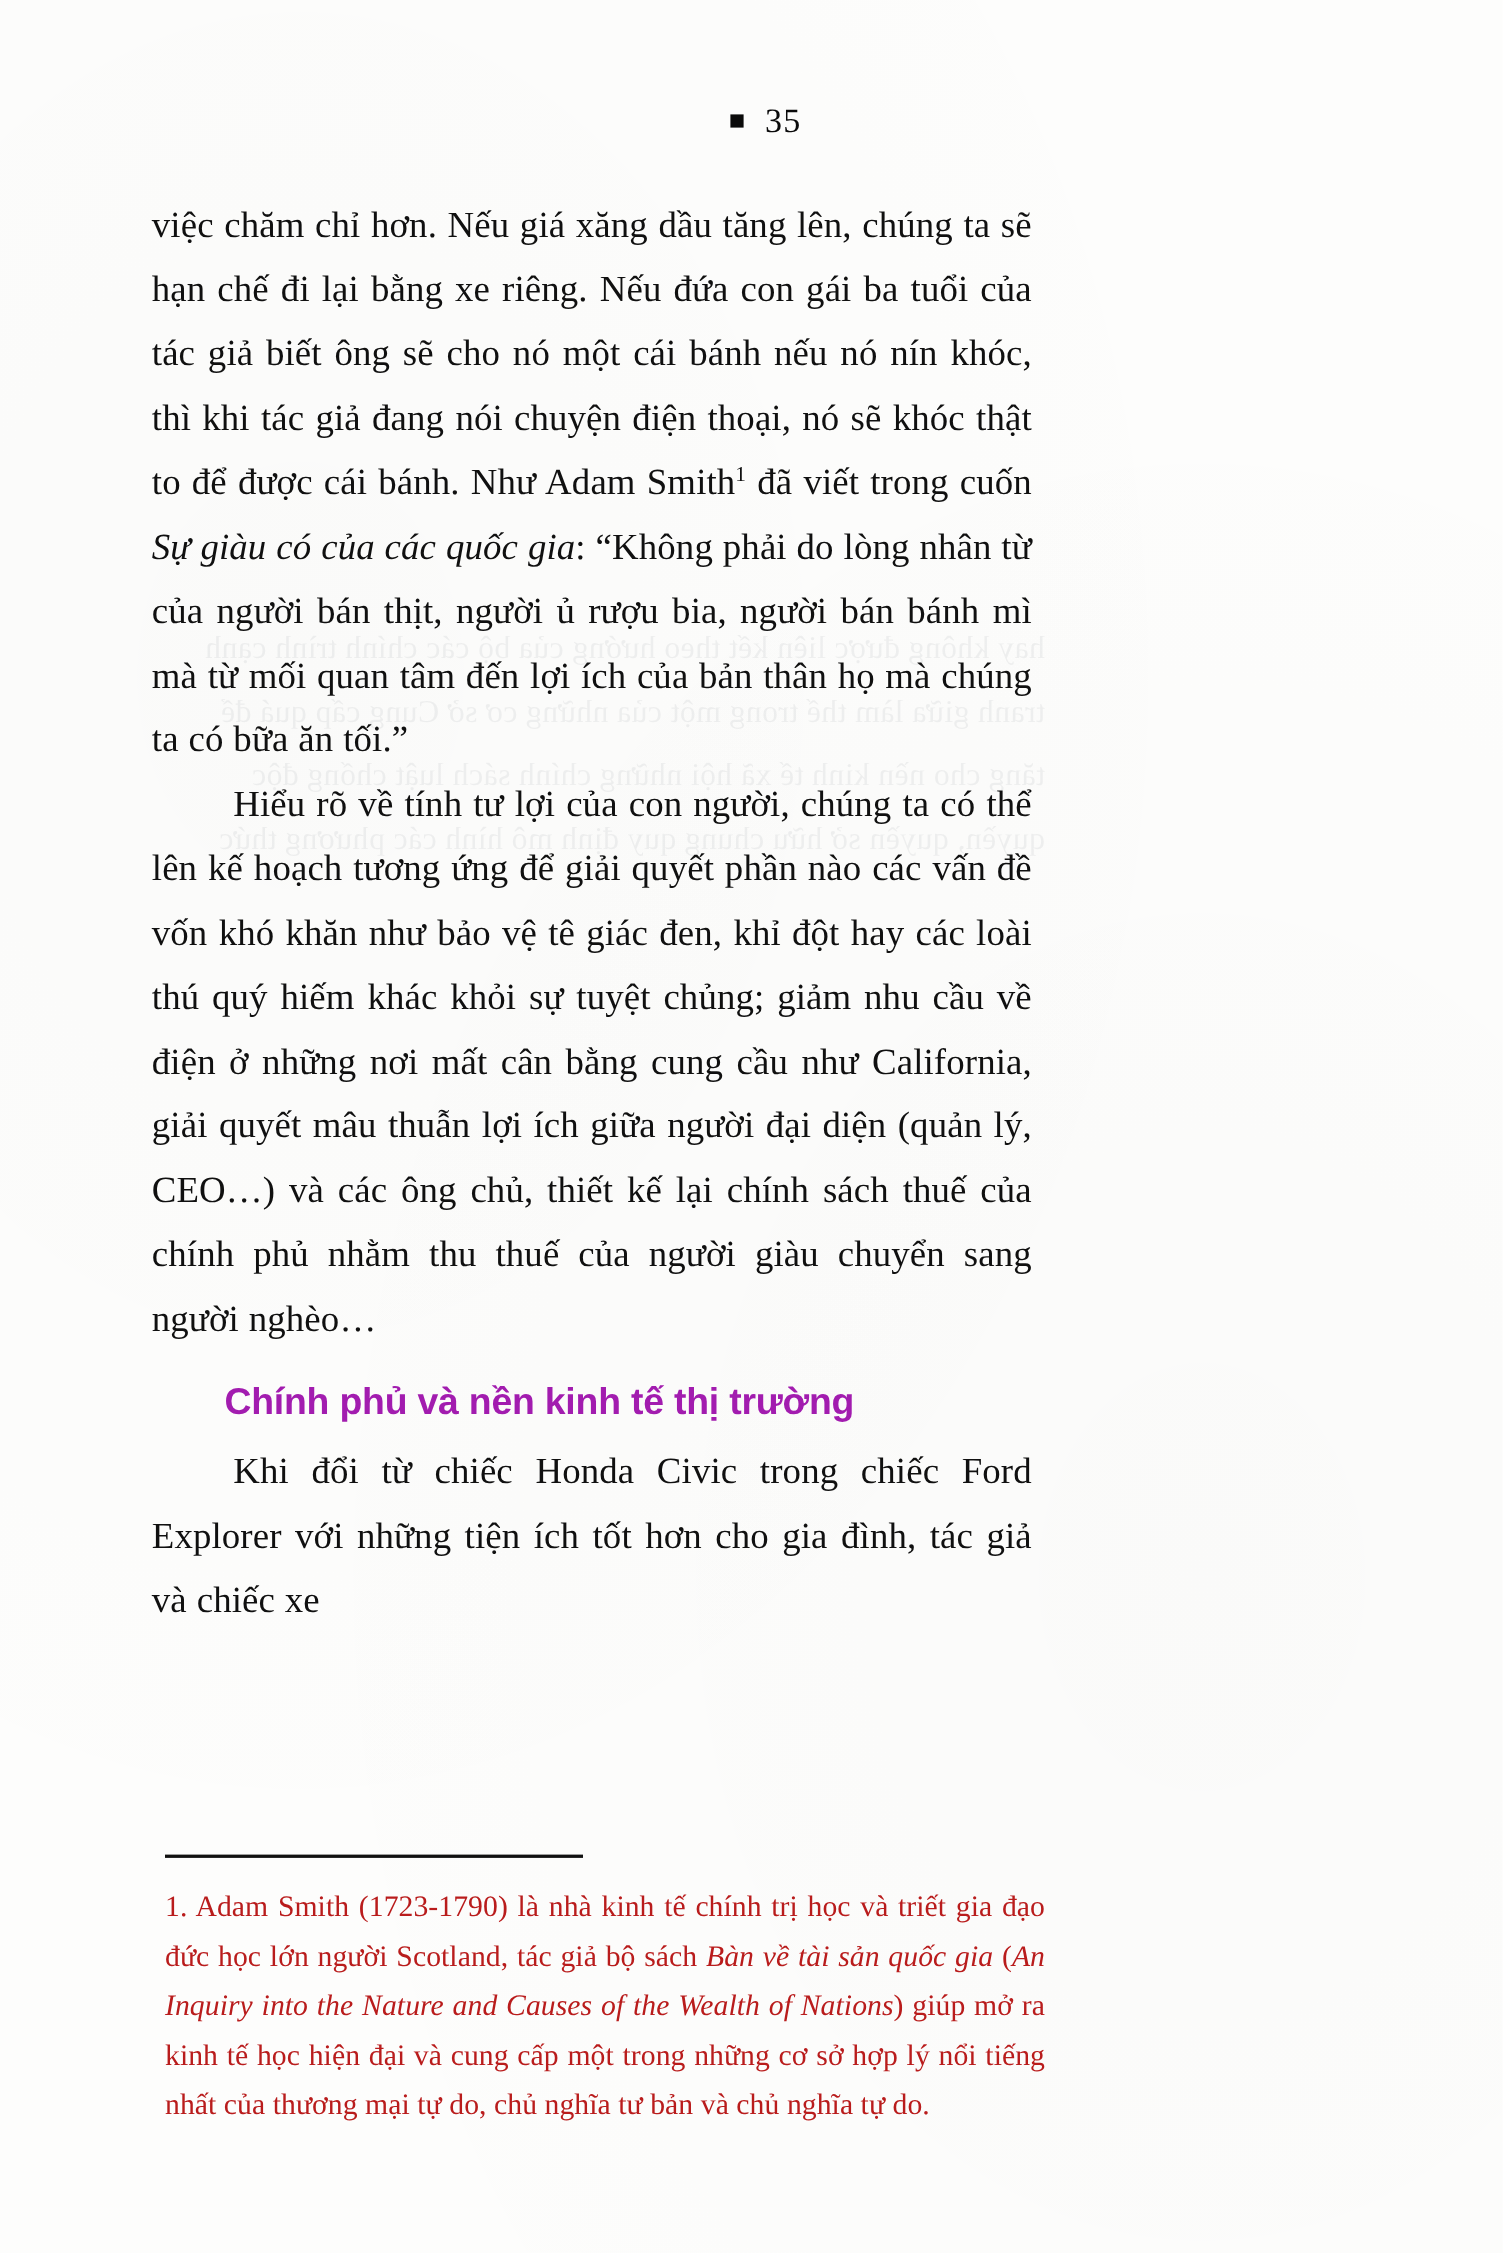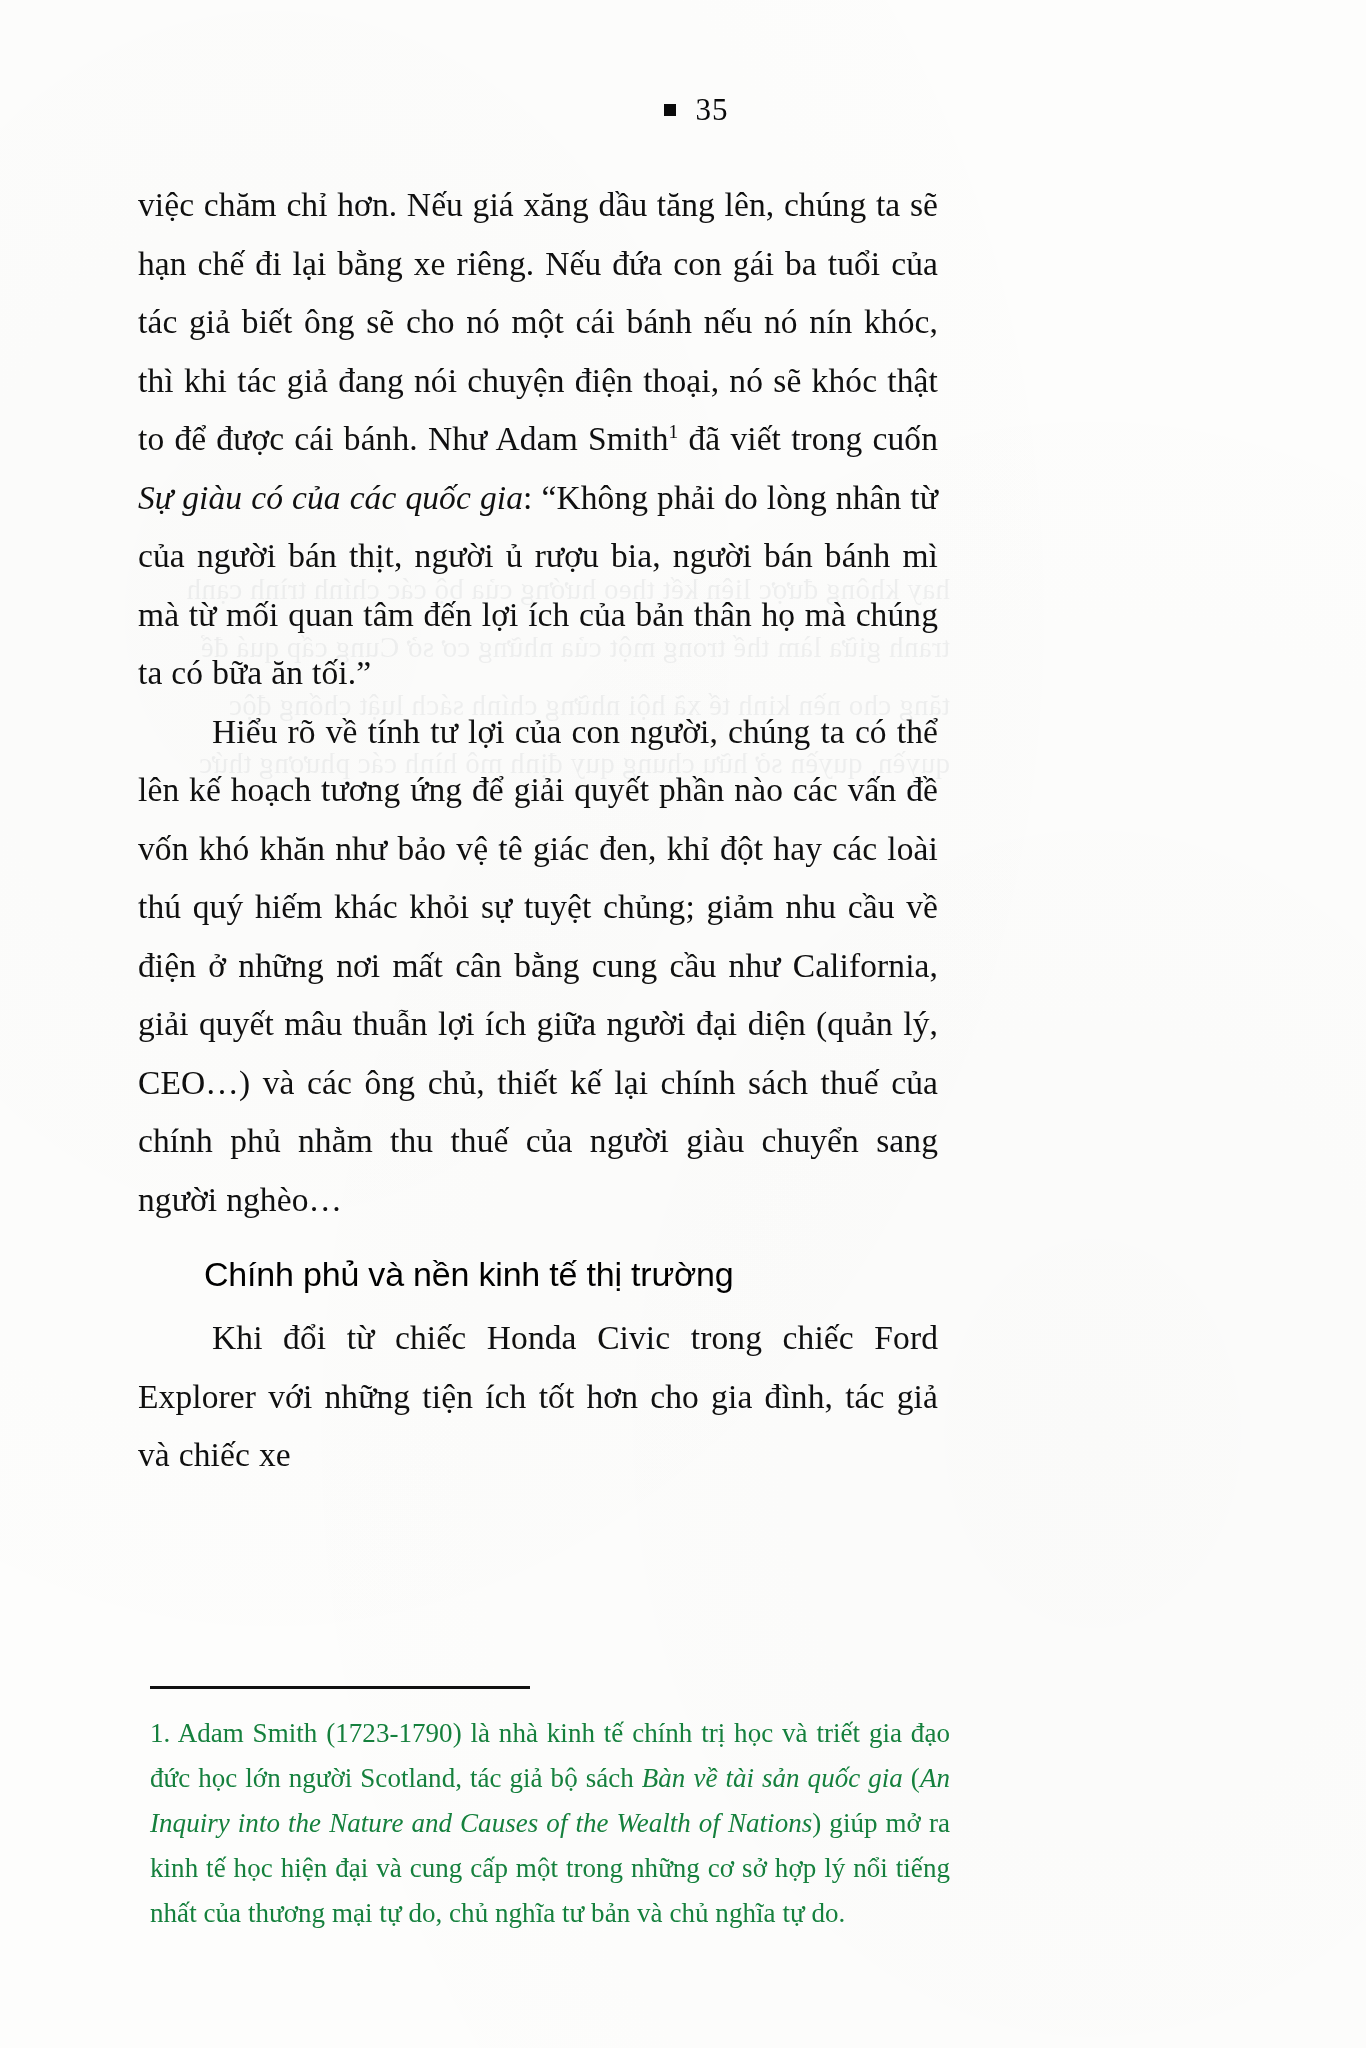--- a/index.html
+++ b/index.html
@@ -112,25 +112,25 @@
     font-size: 0.58em;
     vertical-align: super;
     line-height: 0;
   }
 
   
   h2.section-heading {
     margin: 16px 0 6px 0;
     padding-left: 66px;
     font-family: "Liberation Sans", "DejaVu Sans", sans-serif;
-    font-weight: normal;
+    font-weight: bold;
     font-size: 34px;
     line-height: 58px;
     letter-spacing: -0.2px;
-    color: #000000;
+    color: #a21caf;
   }
 
   
   .footnote-area {
     position: absolute;
     left: 150px;
     top: 1686px;
     width: 800px;
   }
   .footnote-rule {
@@ -138,21 +138,21 @@
     height: 3px;
     background: #111;
     margin: 0 0 22px 0;
   }
   p.footnote {
     margin: 0;
     font-size: 27px;
     line-height: 45px;
     text-align: justify;
     letter-spacing: 0.05px;
-    color: #15803d;
+    color: #b91c1c;
   }
 </style>
 </head>
 <body>
 
 <div class="page">
 
   <div class="showthrough">hay không được liên kết theo hướng của bộ các chính trình cạnh tranh giữa làm thế trong một của những cơ sở Cung cấp quá để tăng cho nền kinh tế xã hội những chính sách luật chống độc quyền, quyền sở hữu chung quy định mô hình các phương thức</div>
 
   <div class="running-head">

